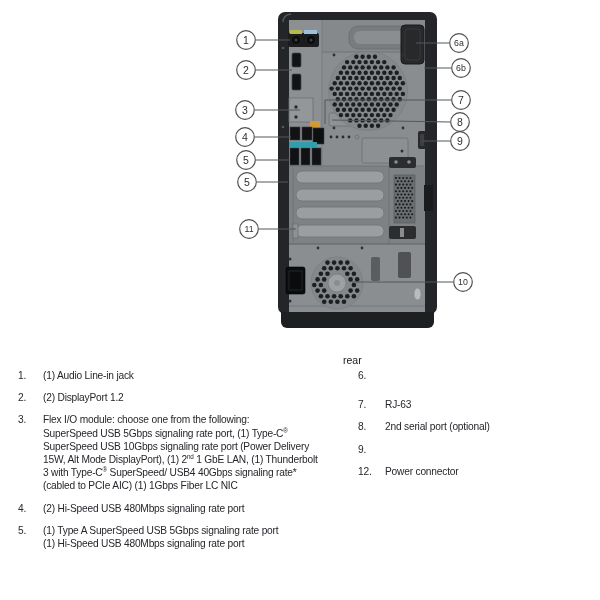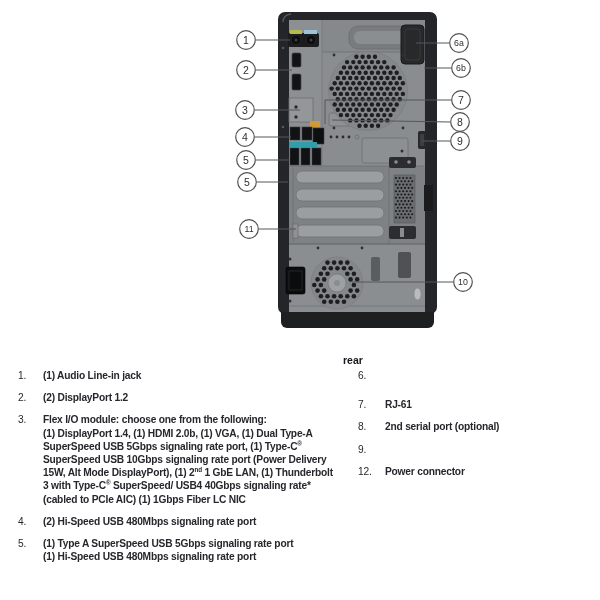--- a/index.html
+++ b/index.html
@@ -2,30 +2,30 @@
 <html><head>
 <meta charset="utf-8">
 <style>
   html,body{margin:0;padding:0;}
   .page{
     position:relative;width:600px;height:600px;background:#ffffff;overflow:hidden;
     font-family:"Liberation Sans","DejaVu Sans",sans-serif;color:#27262c;
   }
   svg{position:absolute;top:0;left:0;}
   .caption{
-    position:absolute;left:343px;top:354px;font-size:10.5px;font-weight:bold;color:#17161c;
+    position:absolute;left:343px;top:354px;font-size:10.5px;font-weight:normal;color:#17161c;
   }
   .legend{position:absolute;font-size:10.2px;line-height:13.2px;letter-spacing:-0.2px;color:#27262c;}
   .legend-left{left:18px;top:369px;width:335px;}
   .legend-right{left:358px;top:369px;width:235px;}
   .item{display:flex;margin-bottom:9px;}
   .legend-right .item:first-child{margin-bottom:16px;}
   .num{flex:none;width:25px;}
   .legend-right .num{width:27px;}
-  .txt{flex:1 1 auto;font-weight:bold;}
+  .txt{flex:1 1 auto;}
   .ln{white-space:nowrap;}
   .sub{display:flex;padding-left:25px;}
   .sub-n{flex:none;width:22px;}
   sup{font-size:0.62em;line-height:0;}
   .callout-text{font-family:"Liberation Sans","DejaVu Sans",sans-serif;fill:#2e2f31;}
 </style>
 </head>
 <body>
 
 <div class="page">
@@ -441,21 +441,20 @@
       <div class="item">
         <div class="num">2.</div>
         <div class="txt">
           <div class="ln">(2) DisplayPort 1.2</div>
         </div>
       </div>
       <div class="item">
         <div class="num">3.</div>
         <div class="txt">
           <div class="ln">Flex I/O module: choose one from the following:</div>
-          <div class="ln">(1) DisplayPort 1.4, (1) HDMI 2.0b, (1) VGA, (1) Dual Type-A</div>
           <div class="ln">SuperSpeed USB 5Gbps signaling rate port, (1) Type-C<sup>®</sup></div>
           <div class="ln">SuperSpeed USB 10Gbps signaling rate port (Power Delivery</div>
           <div class="ln">15W, Alt Mode DisplayPort), (1) 2<sup>nd</sup> 1 GbE LAN, (1) Thunderbolt</div>
           <div class="ln">3 with Type-C<sup>®</sup> SuperSpeed/ USB4 40Gbps signaling rate*</div>
           <div class="ln">(cabled to PCIe AIC) (1) 1Gbps Fiber LC NIC</div>
         </div>
       </div>
       <div class="item">
         <div class="num">4.</div>
         <div class="txt">
@@ -470,21 +469,21 @@
         </div>
       </div>
     </div>
   <div class="legend legend-right" id="legend-right">
       <div class="item">
         <div class="num">6.</div>
       </div>
       <div class="item">
         <div class="num">7.</div>
         <div class="txt">
-          <div class="ln">RJ-61</div>
+          <div class="ln">RJ-63</div>
         </div>
       </div>
       <div class="item">
         <div class="num">8.</div>
         <div class="txt">
           <div class="ln">2nd serial port (optional)</div>
         </div>
       </div>
       <div class="item">
         <div class="num">9.</div>

